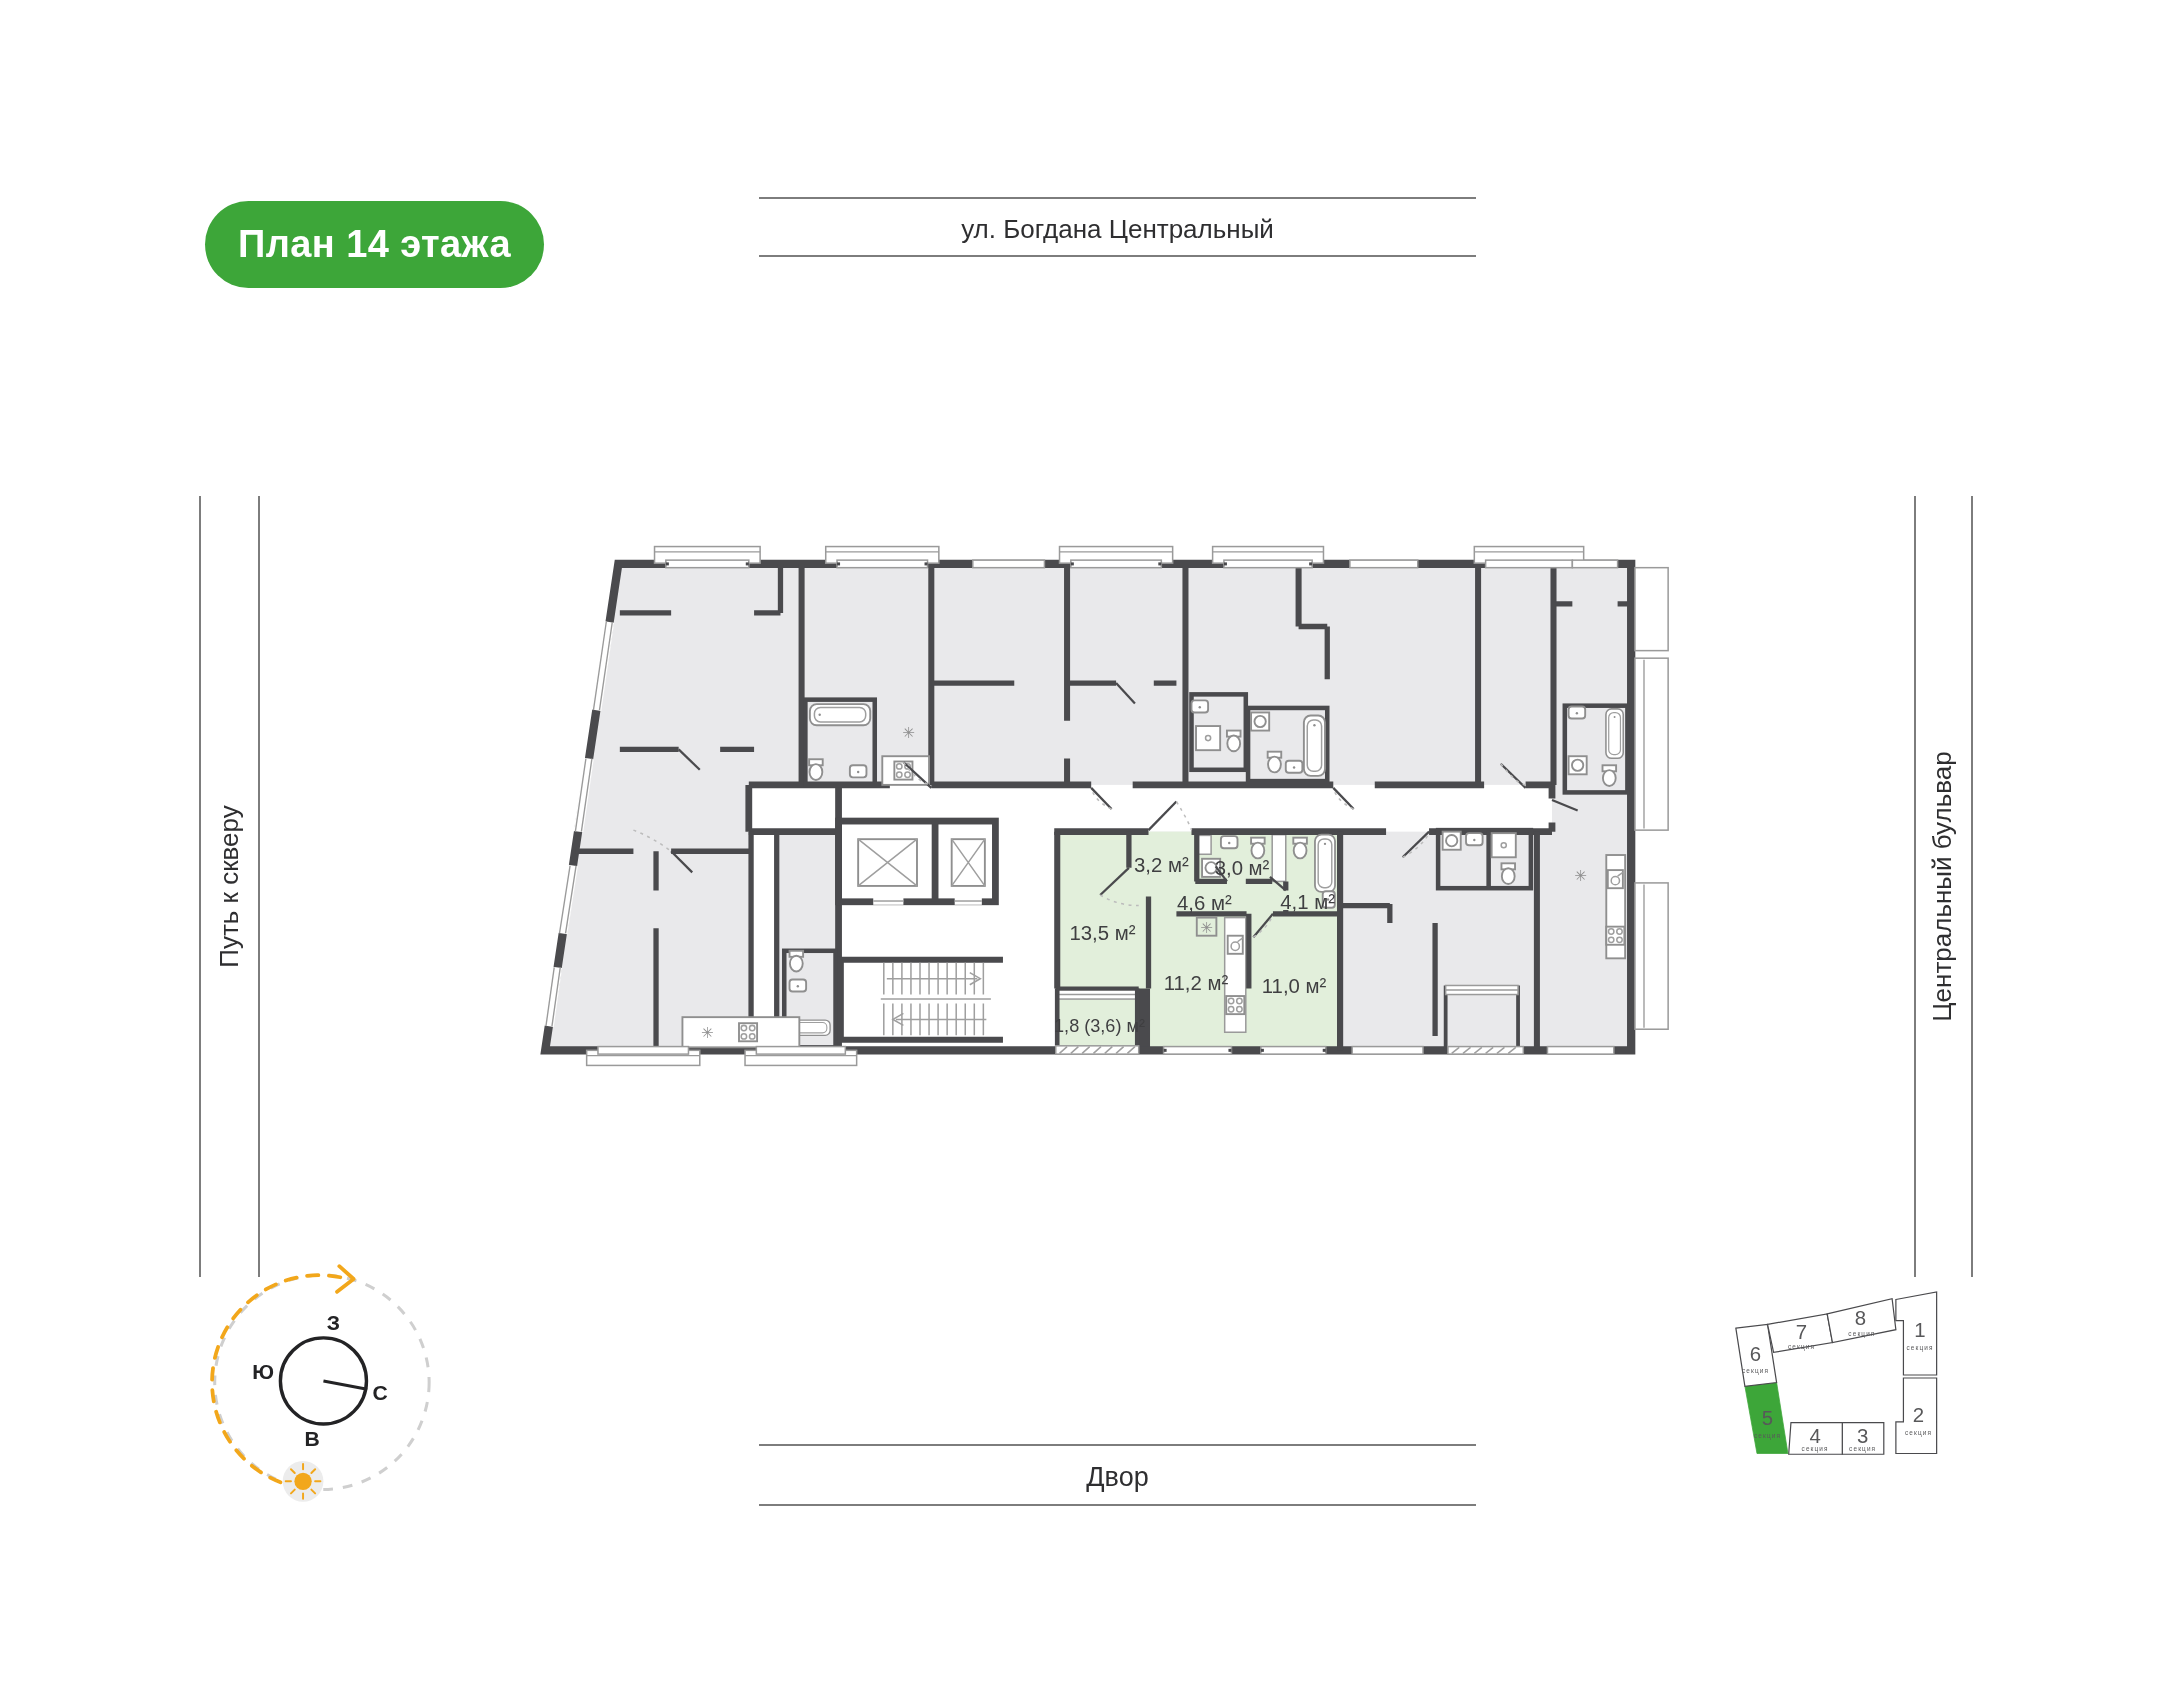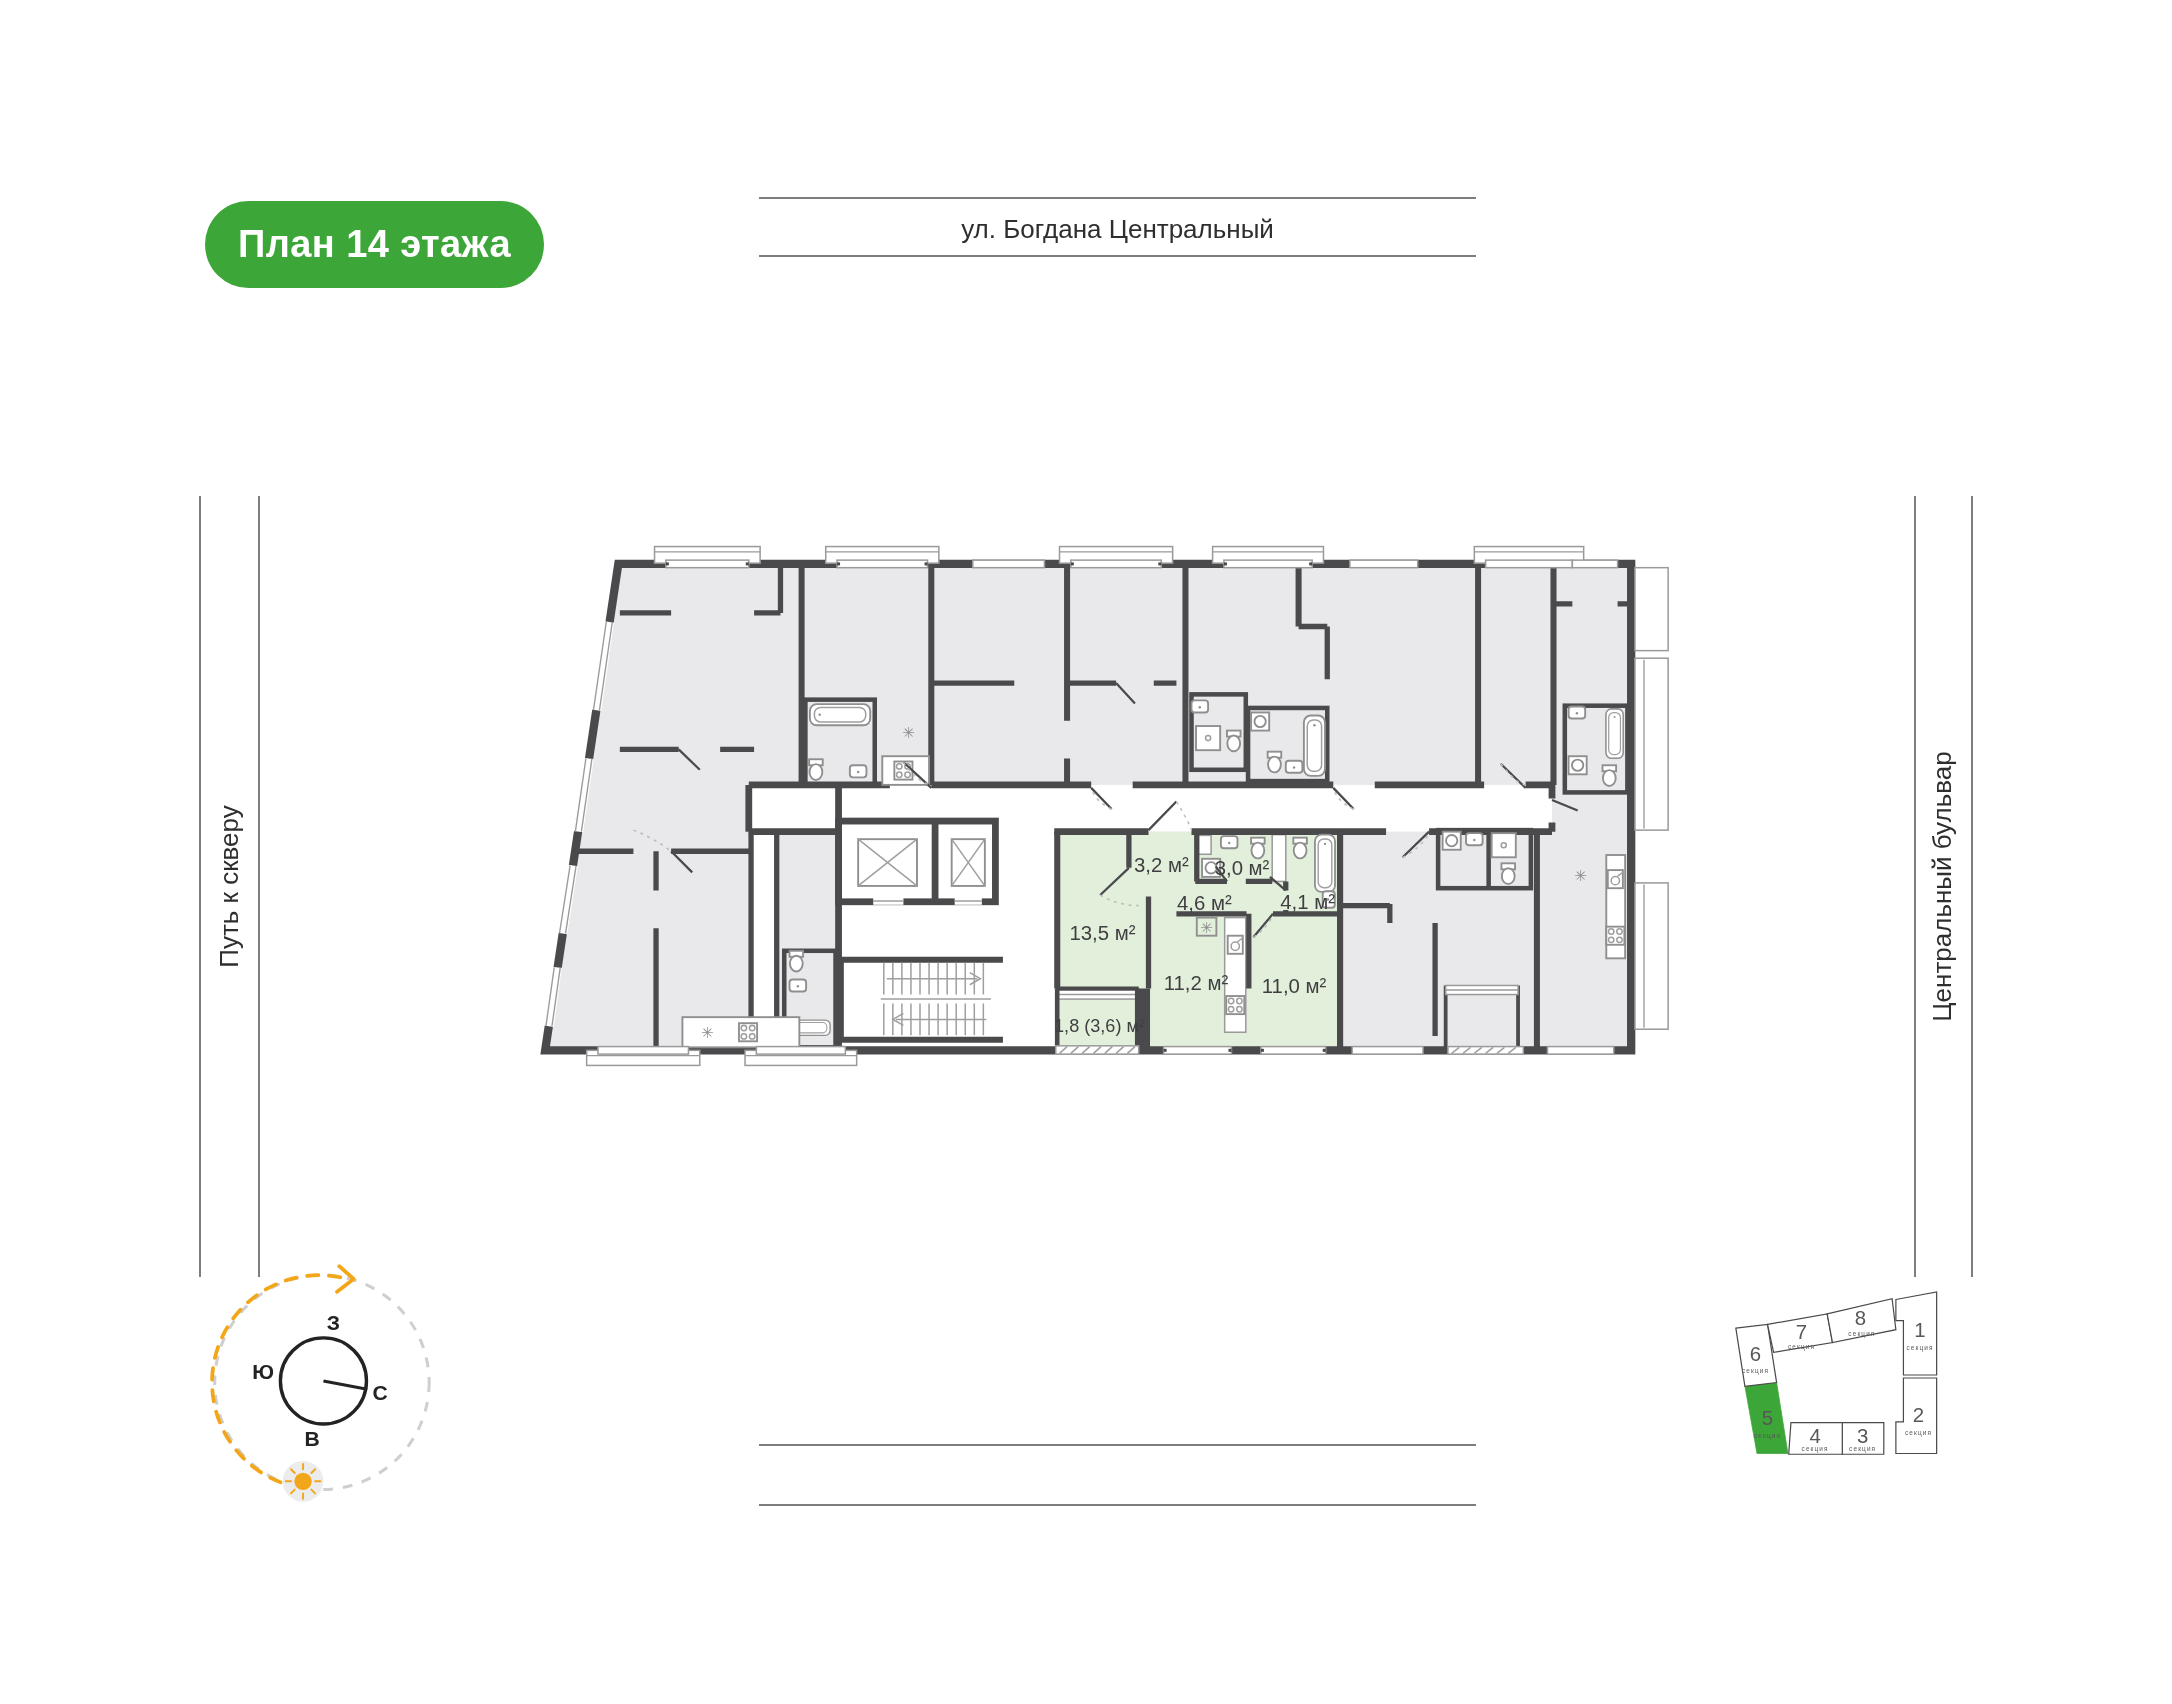--- a/index.html
+++ b/index.html
@@ -48,20 +48,21 @@
 
   <div id="floor-badge" class="abs" style="background:#3DA639;">
     <span>План 14 этажа</span>
   </div>
 
   <div class="abs street-line" style="left:759px;top:197px;width:717px;height:2.3px;"></div>
   <div class="abs street-label" style="left:759px;top:214px;width:717px;text-align:center;">ул. Богдана Центральный</div>
   <div class="abs street-line" style="left:759px;top:255px;width:717px;height:2.3px;"></div>
 
   <div class="abs street-line" style="left:759px;top:1444px;width:717px;height:2.3px;"></div>
+  <div class="abs street-label" style="left:759px;top:1462px;width:717px;text-align:center;font-size:27px;">Двор</div>
   <div class="abs street-line" style="left:759px;top:1504px;width:717px;height:2.3px;"></div>
 
   <div class="abs street-line" style="left:199px;top:496px;width:2.3px;height:781px;"></div>
   <div class="abs street-line" style="left:258px;top:496px;width:2.3px;height:781px;"></div>
   <div class="abs street-label v-label" style="left:41px;top:871px;width:377px;text-align:center;">Путь к скверу</div>
 
   <div class="abs street-line" style="left:1914px;top:496px;width:2.3px;height:781px;"></div>
   <div class="abs street-line" style="left:1971px;top:496px;width:2.3px;height:781px;"></div>
   <div class="abs street-label v-label" style="left:1754px;top:871px;width:377px;text-align:center;">Центральный бульвар</div>
 

